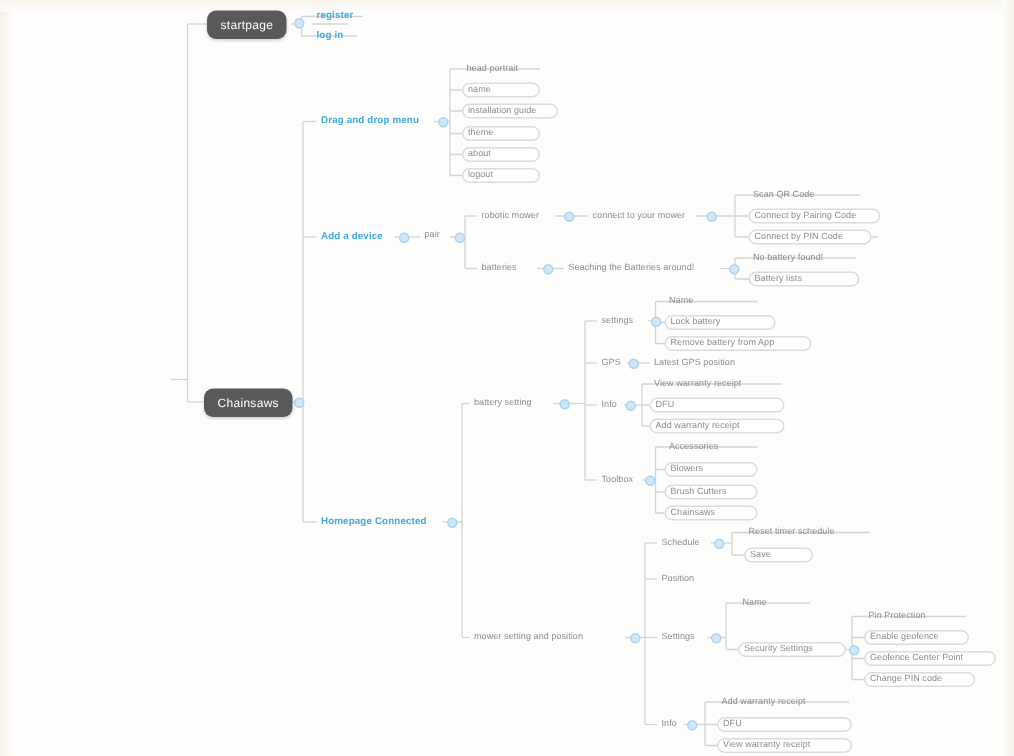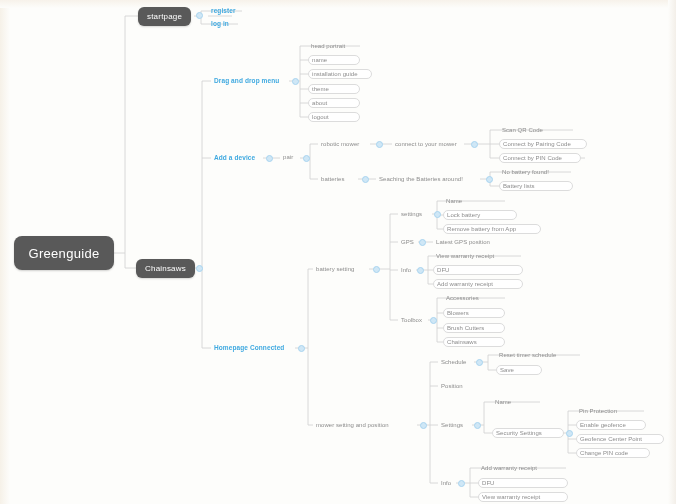--- a/index.html
+++ b/index.html
@@ -210,23 +210,20 @@
       <path d="M568,453 H648"></path>
 
       <path d="M456,483 H470"></path>
       <path d="M470,468 V497"></path>
       <path d="M470,468 H566"></path>
       <path d="M470,483 H566"></path>
       <path d="M470,497 H566"></path>
     </g>
   </svg>
 
-  <div class="node n-root" style="left:14px;top:236px;width:100px;height:34px;justify-content:center;">
-    <span>Greenguide</span>
-  </div>
 
   <div class="node n-branch" style="left:138px;top:7px;">
     <span>startpage</span>
   </div>
   <div class="handle" style="left:196px;top:12px;"></div>
 
   <div class="node n-blue" style="left:208px;top:5px;">
     <span>register</span>
   </div>
   <div class="node n-blue" style="left:208px;top:18px;">

